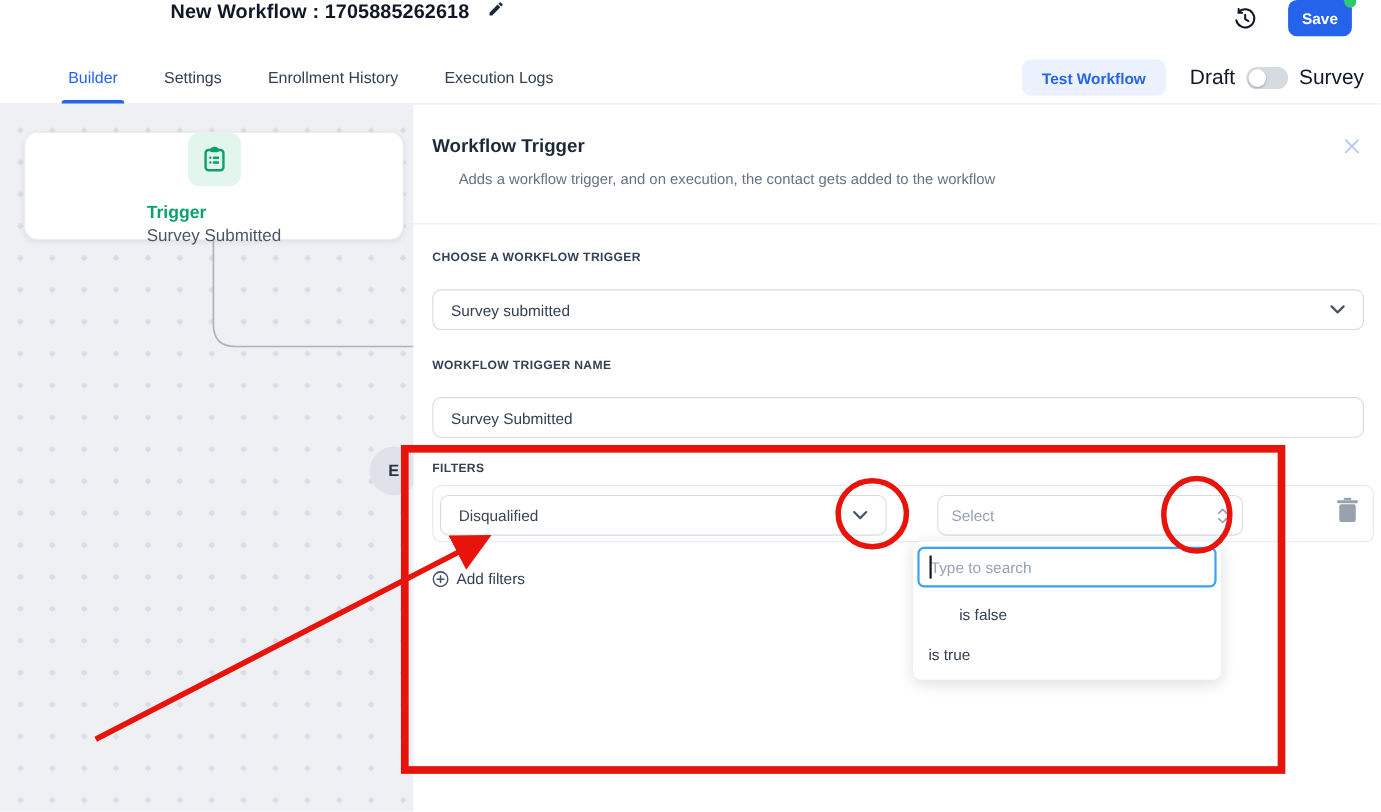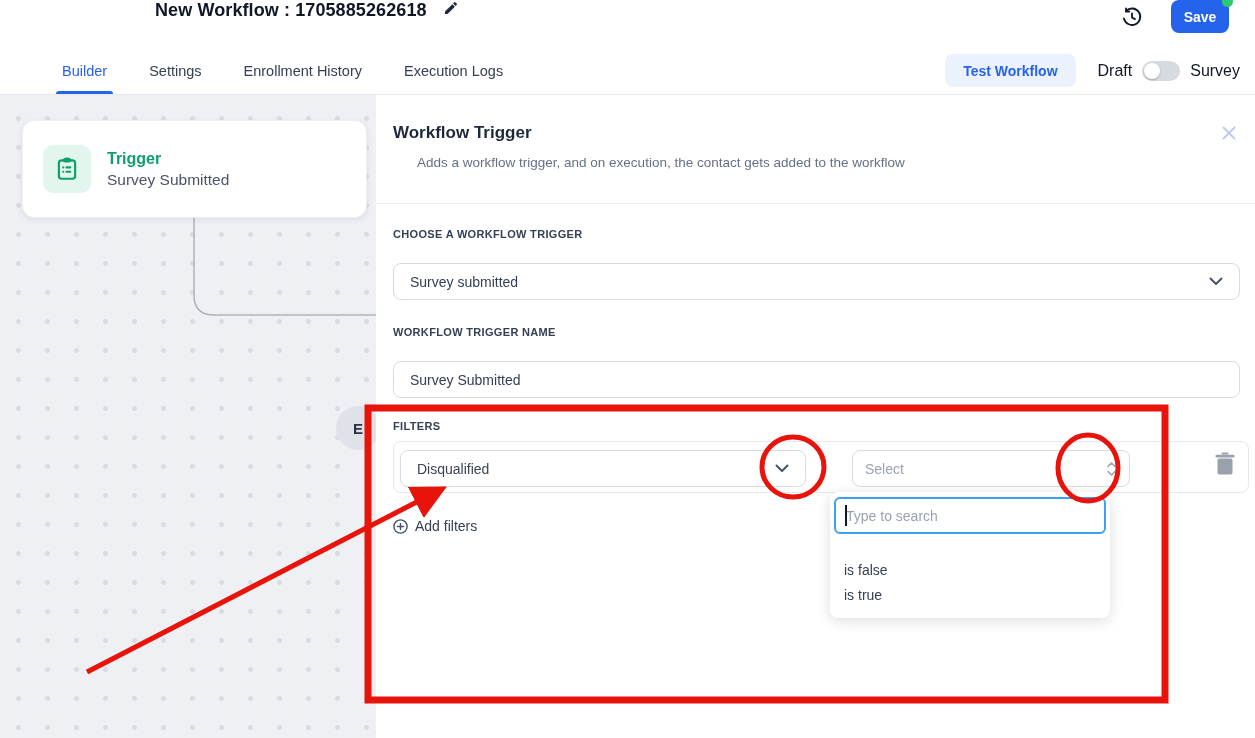--- a/index.html
+++ b/index.html
@@ -34,38 +34,38 @@
   }
   .tabs { display:flex; align-items:center; gap:42px; margin-left:62px; height:100%; }
   .tab { font-size:14.5px; color:#344054; height:100%; display:flex; align-items:center; cursor:pointer; position:relative; }
   .tab.active { color:#2563eb; font-weight:500; }
   .tab.active::after { content:""; position:absolute; left:-6px; right:-6px; bottom:0; height:3px; border-radius:3px 3px 0 0; background:#2563eb; }
   .tabbar-right { margin-left:auto; display:flex; align-items:center; gap:22px; padding-right:15px; }
   .test-workflow-btn {
     background:#ebf2fe; color:#2563eb; border:none; border-radius:8px;
     height:33px; padding:0 18px; font-size:14px; font-weight:600; cursor:pointer; font-family:inherit;
   }
-  .publish-group { display:flex; align-items:center; gap:10px; font-size:16px; color:#101828; }
+  .publish-group { display:flex; align-items:center; gap:10px; font-size:19px; color:#101828; }
   .toggle { width:38px; height:20px; border-radius:10px; background:#d6dae1; position:relative; cursor:pointer; }
   .toggle-knob { position:absolute; left:2px; top:2px; width:16px; height:16px; border-radius:50%; background:#fff; box-shadow:0 1px 2px rgba(0,0,0,.25); }
 
   
   .canvas {
     position:absolute; left:0; top:95px; width:376px; height:643px;
     background:#eef0f4;
     background-image:radial-gradient(circle, #d9dce1 2.2px, transparent 2.6px);
     background-size:29px 29px; background-position:4px 9px;
     overflow:hidden; z-index:1;
   }
   .connector { position:absolute; left:0; top:0; pointer-events:none; }
   .trigger-card {
     position:absolute; left:22px; top:25px; width:345px; height:98px;
     background:#fff; border:1px solid #eceef2; border-radius:12px;
     box-shadow:0 2px 6px rgba(16,24,40,.08);
-    display:flex; align-items:center; padding:0 20px; gap:16px; cursor:pointer;
+    display:flex; align-items:center; padding:0 20px; gap:16px; cursor:pointer;flex-direction:column;
   }
   .trigger-icon-box { width:48px; height:48px; border-radius:10px; background:#e2f6ed; display:flex; align-items:center; justify-content:center; flex:0 0 auto; }
   .trigger-texts { display:flex; flex-direction:column; gap:3px; }
   .trigger-title { font-size:16px; font-weight:700; color:#0e9f6e; }
   .trigger-sub { font-size:15.5px; color:#4a5568; }
   .end-node {
     position:absolute; left:336px; top:311px; width:44px; height:44px; border-radius:50%;
     background:#dfe2e8; color:#2b3445; font-size:15px; font-weight:700;
     display:flex; align-items:center; justify-content:center;
   }
@@ -244,21 +244,21 @@
       <rect x="1.5" y="2.8" width="19" height="2.6" rx="1" fill="#99a1ac"></rect>
       <rect x="7.5" y="0.5" width="7" height="2" rx="0.8" fill="#99a1ac"></rect>
     </svg>
   </div>
 
   <div class="dropdown">
     <div class="search-wrap">
       <input class="search-input" placeholder="Type to search" style="">
       <div class="caret-bar"></div>
     </div>
-    <div class="dd-option" style="top:61px;">is false</div>
+    <div class="dd-option" style="top:50px;margin-left:28px;">is false</div>
     <div class="dd-option" style="top:86px;">is true</div>
   </div>
 
   <div class="add-filters">
     <svg width="15" height="15" viewBox="0 0 15 15" fill="none" stroke="#475467" stroke-width="1.4" stroke-linecap="round">
       <circle cx="7.5" cy="7.5" r="6.6"></circle>
         <line x1="7.5" y1="4.4" x2="7.5" y2="10.6"></line>
         <line x1="4.4" y1="7.5" x2="10.6" y2="7.5"></line>
     </svg>
     <span>Add filters</span>

